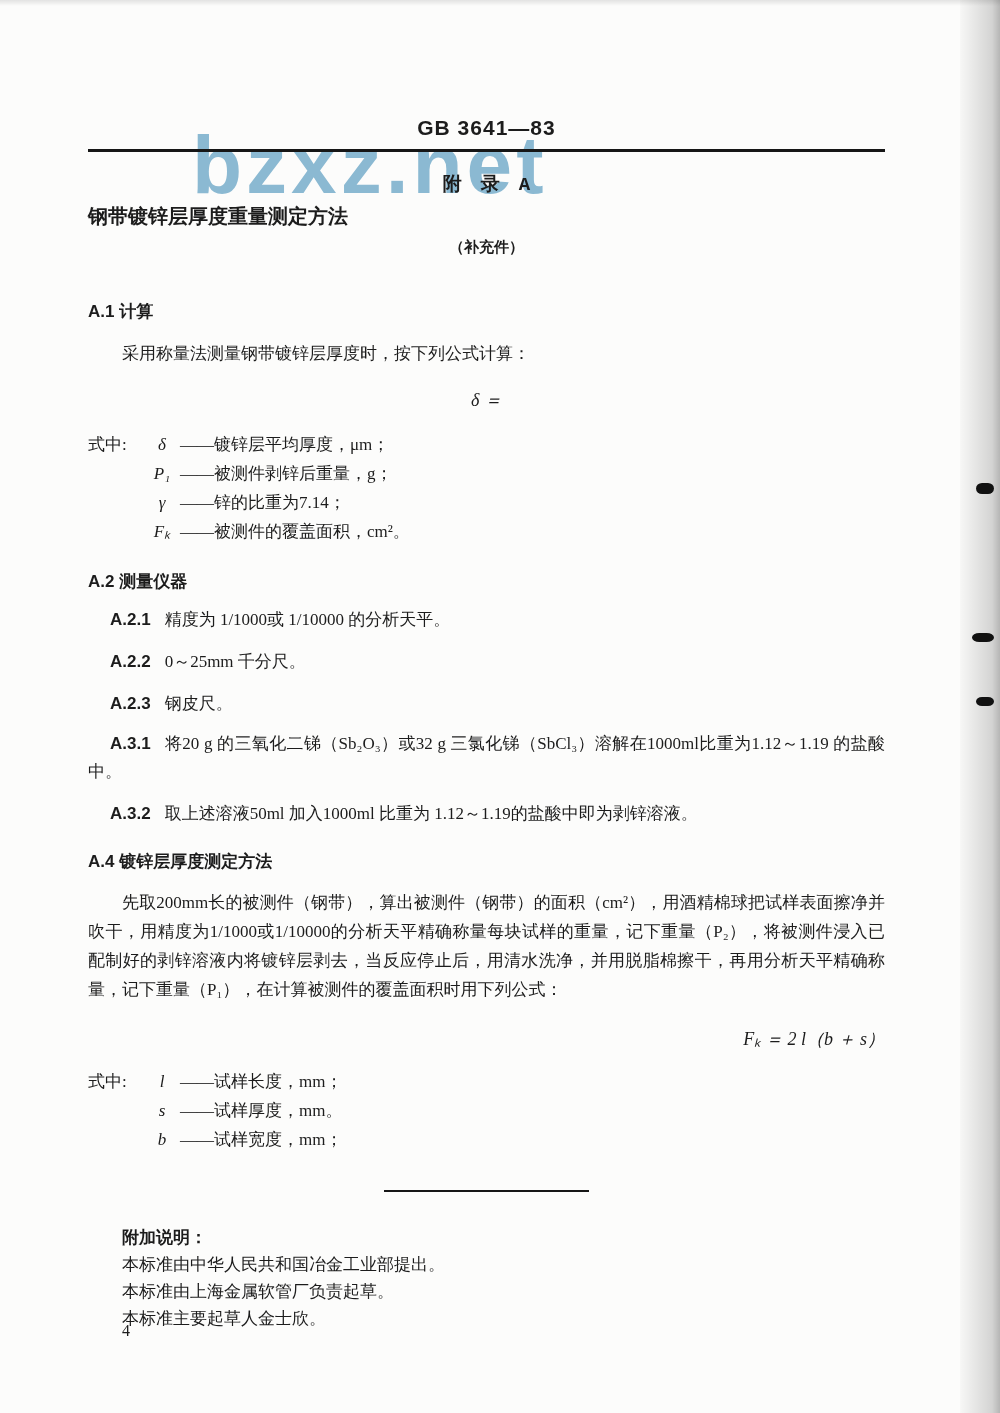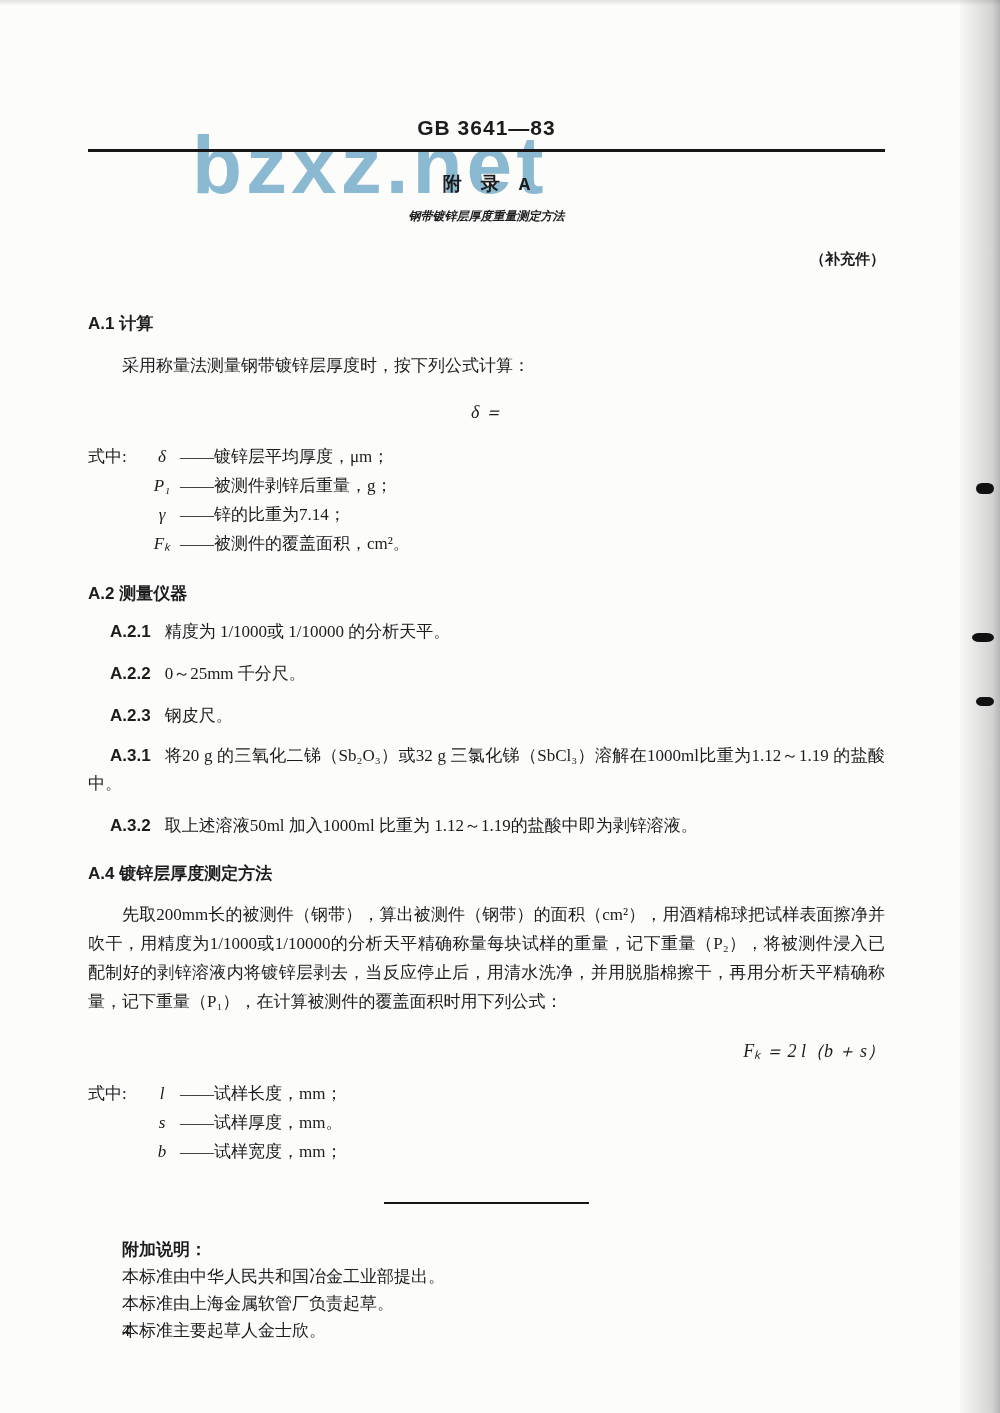--- a/index.html
+++ b/index.html
@@ -49,26 +49,26 @@
   }
   .header-rule{
     border:0;border-top:3px solid #161616;
     margin:9px 0 0 0;
   }
   .appx-title{
     text-align:center;font-family:Liberation Mono, monospace;
     font-weight:bold;font-size:19px;margin-top:20px;line-height:26px;
   }
   .appx-subtitle{
+    font-family:"Liberation Sans", sans-serif;
+    font-weight:bold;font-size:20px;margin-top:6px;line-height:25px;
+  }
+  .appx-note{
     text-align:center;font-family:"Liberation Sans", sans-serif;
-    font-weight:bold;font-size:12px;margin-top:6px;line-height:25px;font-style:italic;
-  }
-  .appx-note{
-    text-align:right;font-family:"Liberation Sans", sans-serif;
-    font-weight:bold;font-size:15px;margin-top:19px;line-height:22px;
+    font-weight:bold;font-size:15px;margin-top:7px;line-height:22px;
   }
   .sec-heading{
     font-family:"Liberation Sans", sans-serif;
     font-weight:bold;font-size:17px;line-height:24px;
     margin:0;
   }
   .h-a1{margin-top:42px;}
   .h-a2{margin-top:24px;}
   .h-a3{margin-top:22px;}
   .h-a4{margin-top:22px;}

